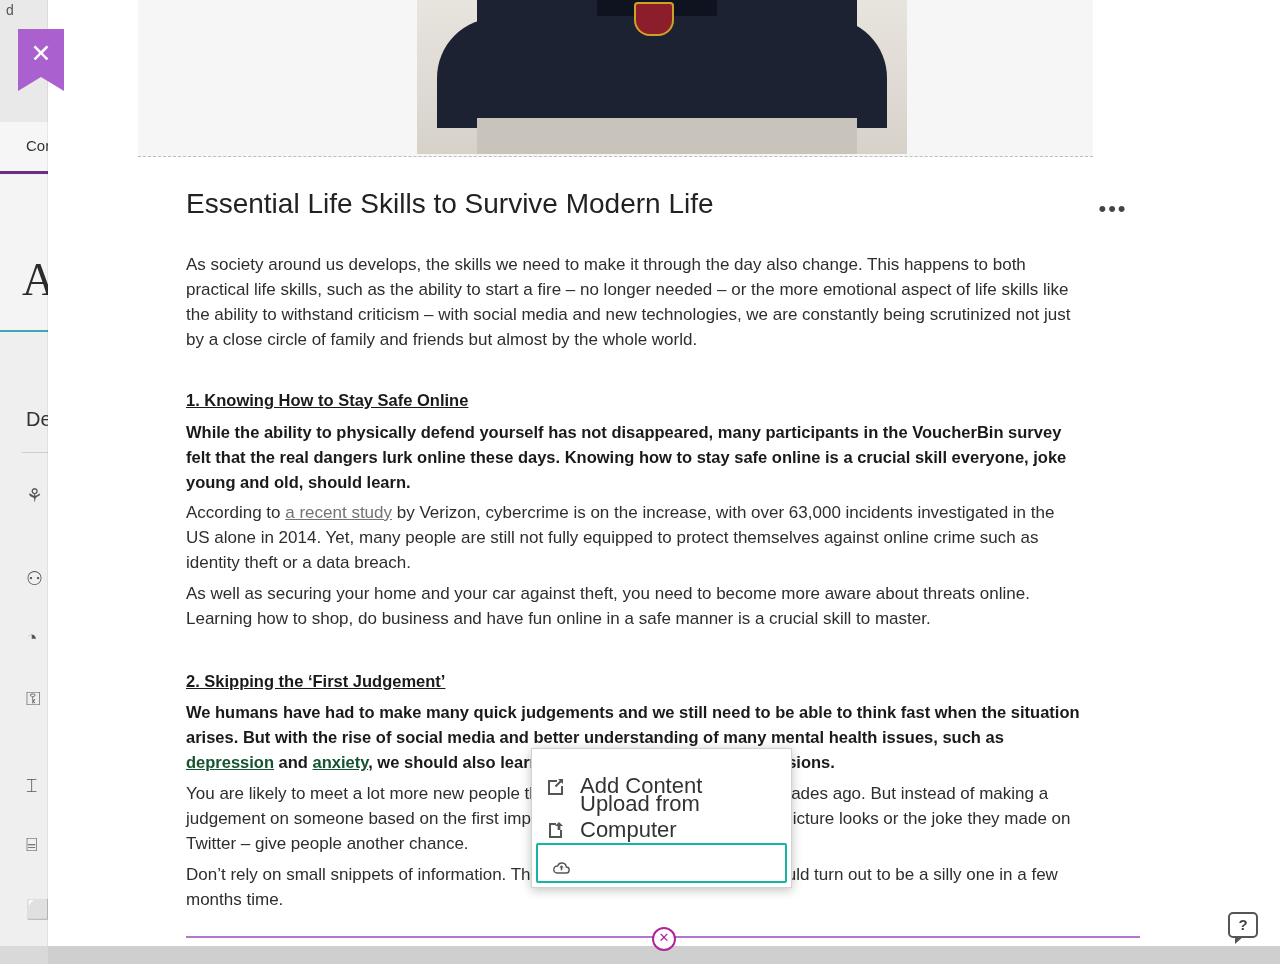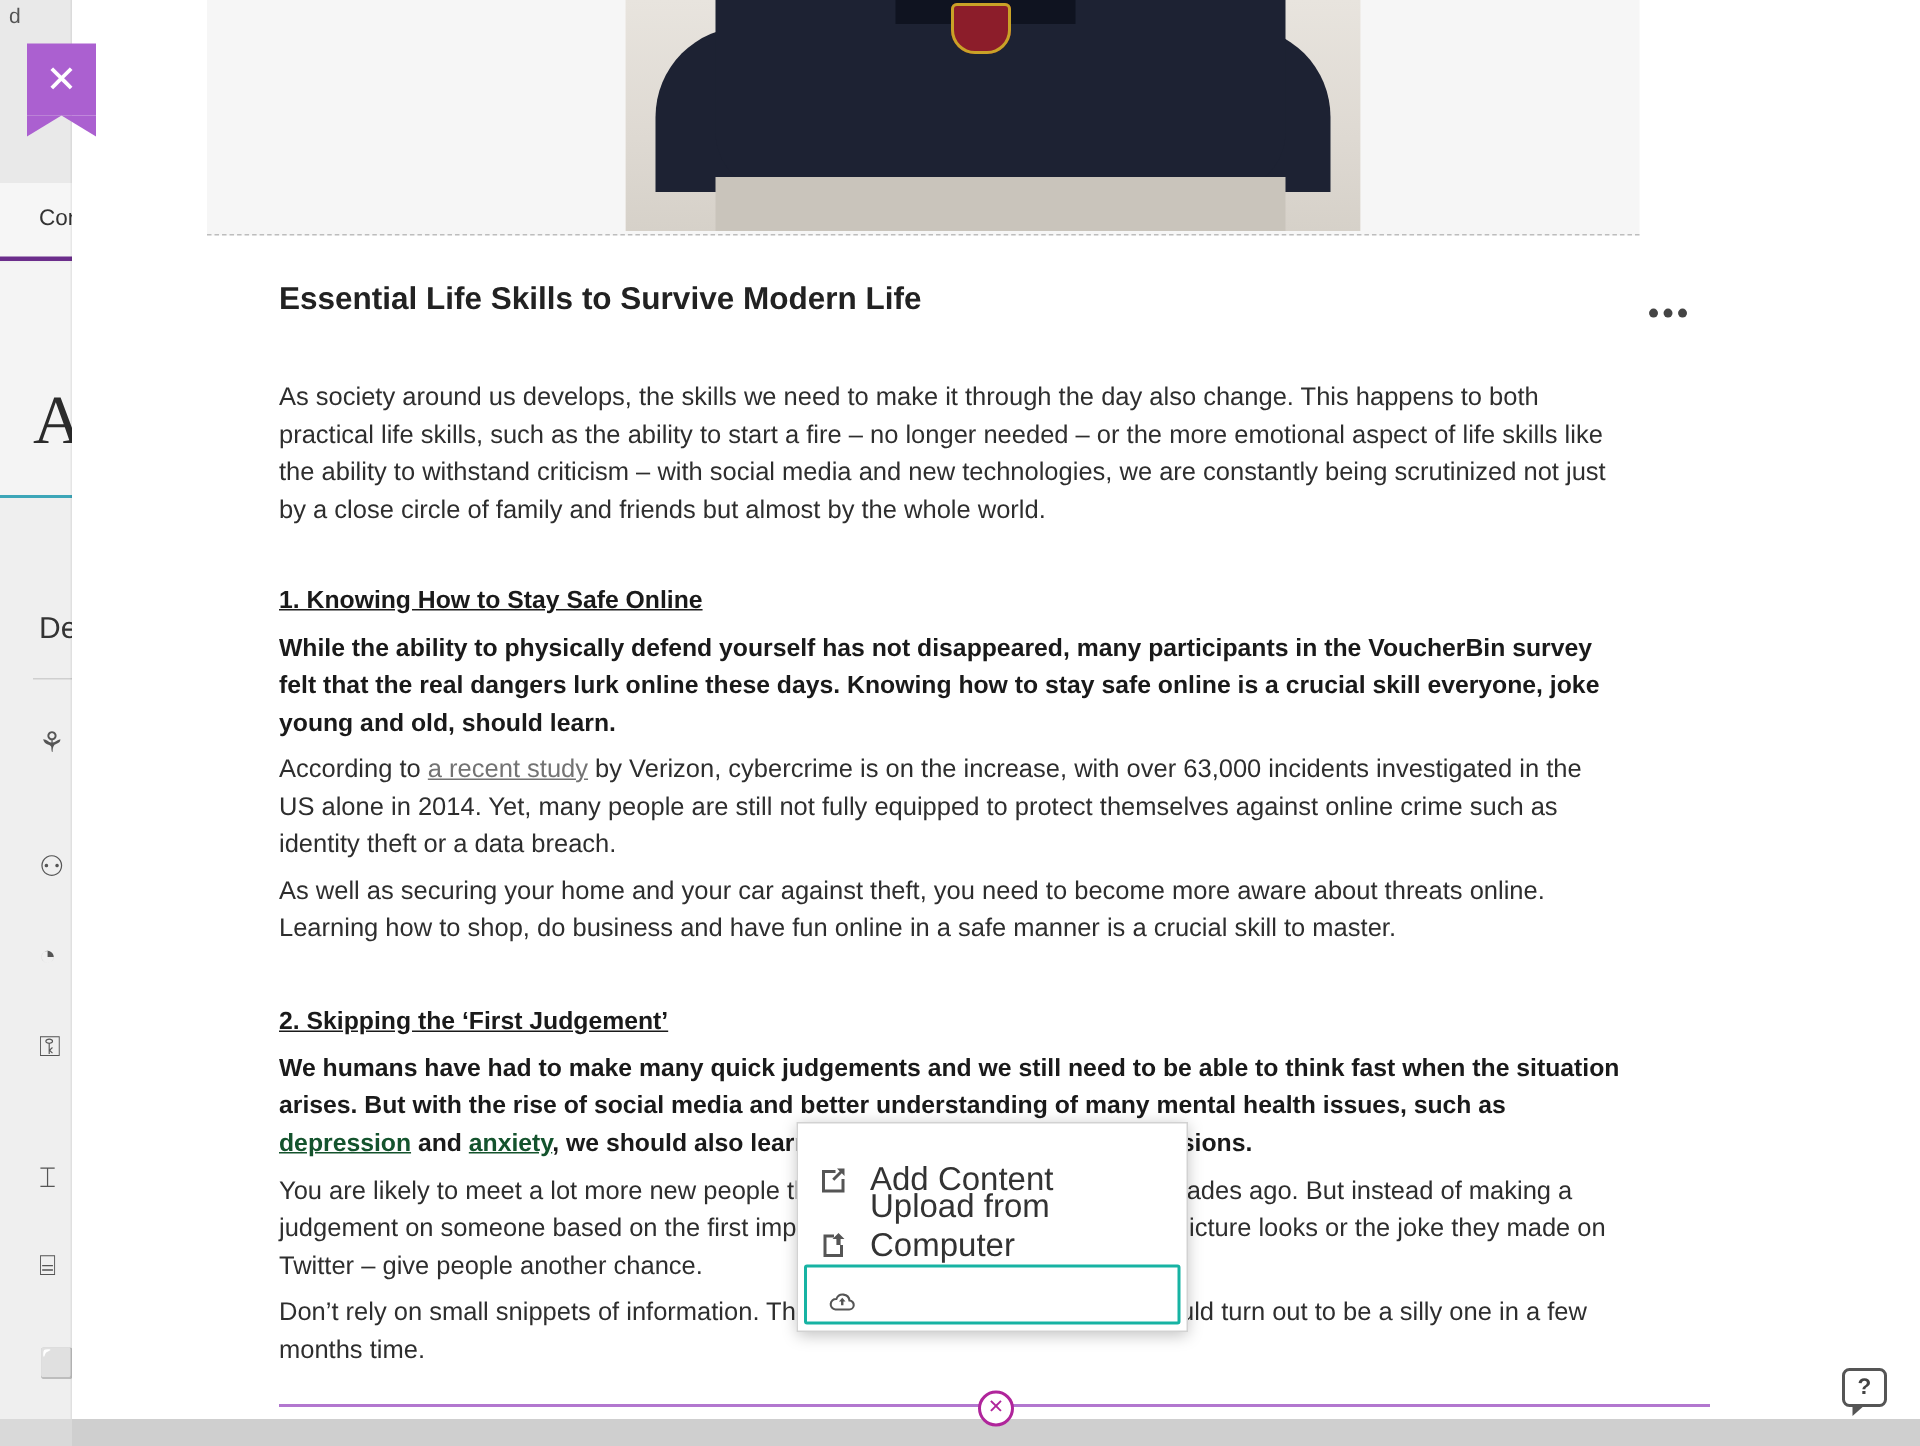--- a/index.html
+++ b/index.html
@@ -185,22 +185,22 @@
     background: #0f1320;
   }
   #hero-image .hem {
     position: absolute; left: 60px; top: 118px; width: 380px; height: 36px;
     background: #c9c4bb;
   }
   #article-title {
     position: absolute;
     left: 186px; top: 188px;
     width: 820px;
-    font-size: 21px;
-    font-weight: bold;
+    font-size: 28px;
+    font-weight: normal;
     color: #222;
   }
   #title-more-btn {
     position: absolute;
     left: 1096px; top: 198px;
     width: 34px; height: 26px;
     color: #444;
     font-size: 22px;
     line-height: 22px;
     letter-spacing: 2px;

